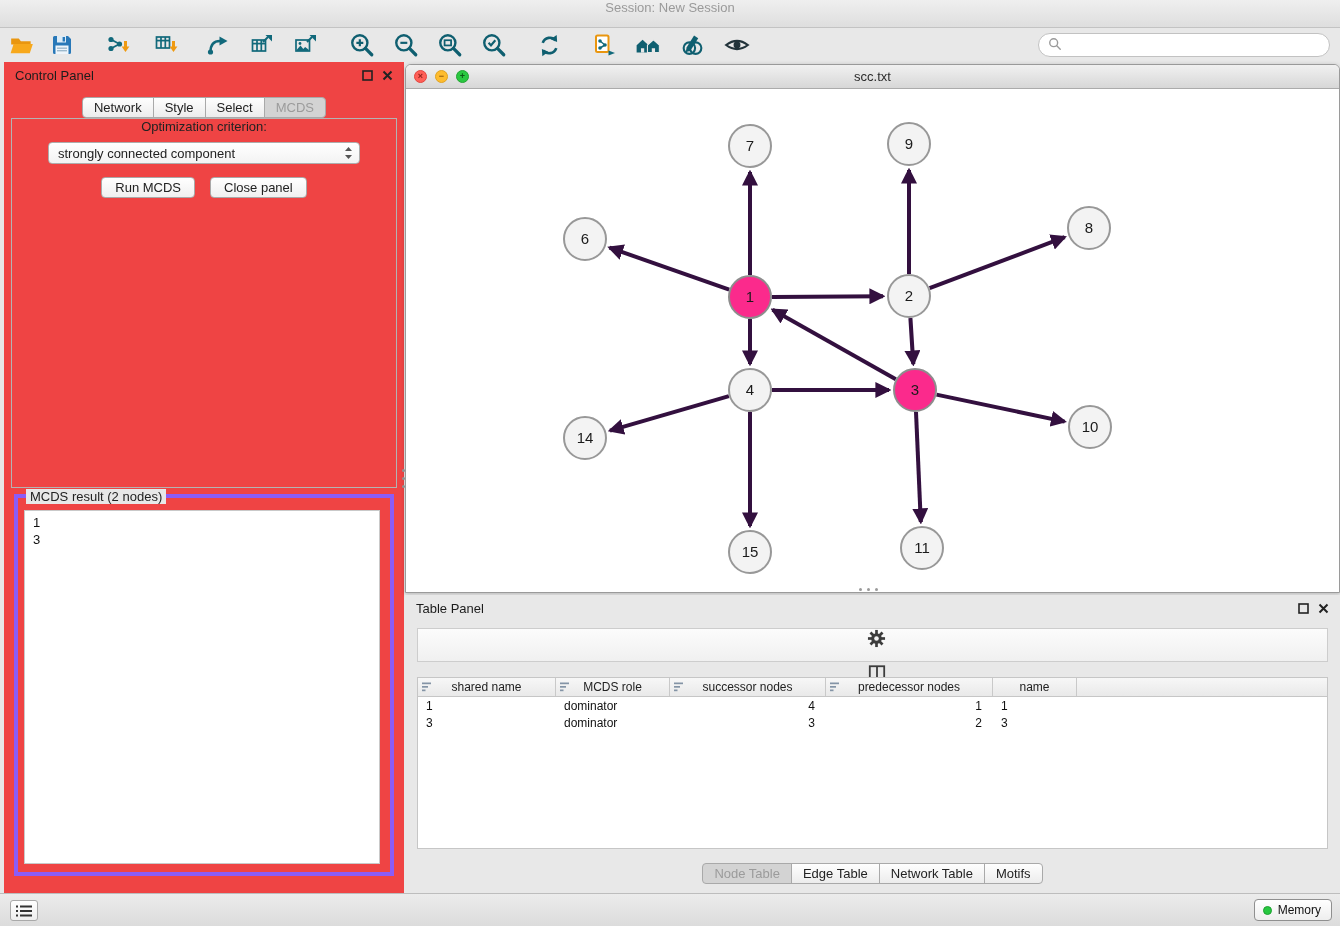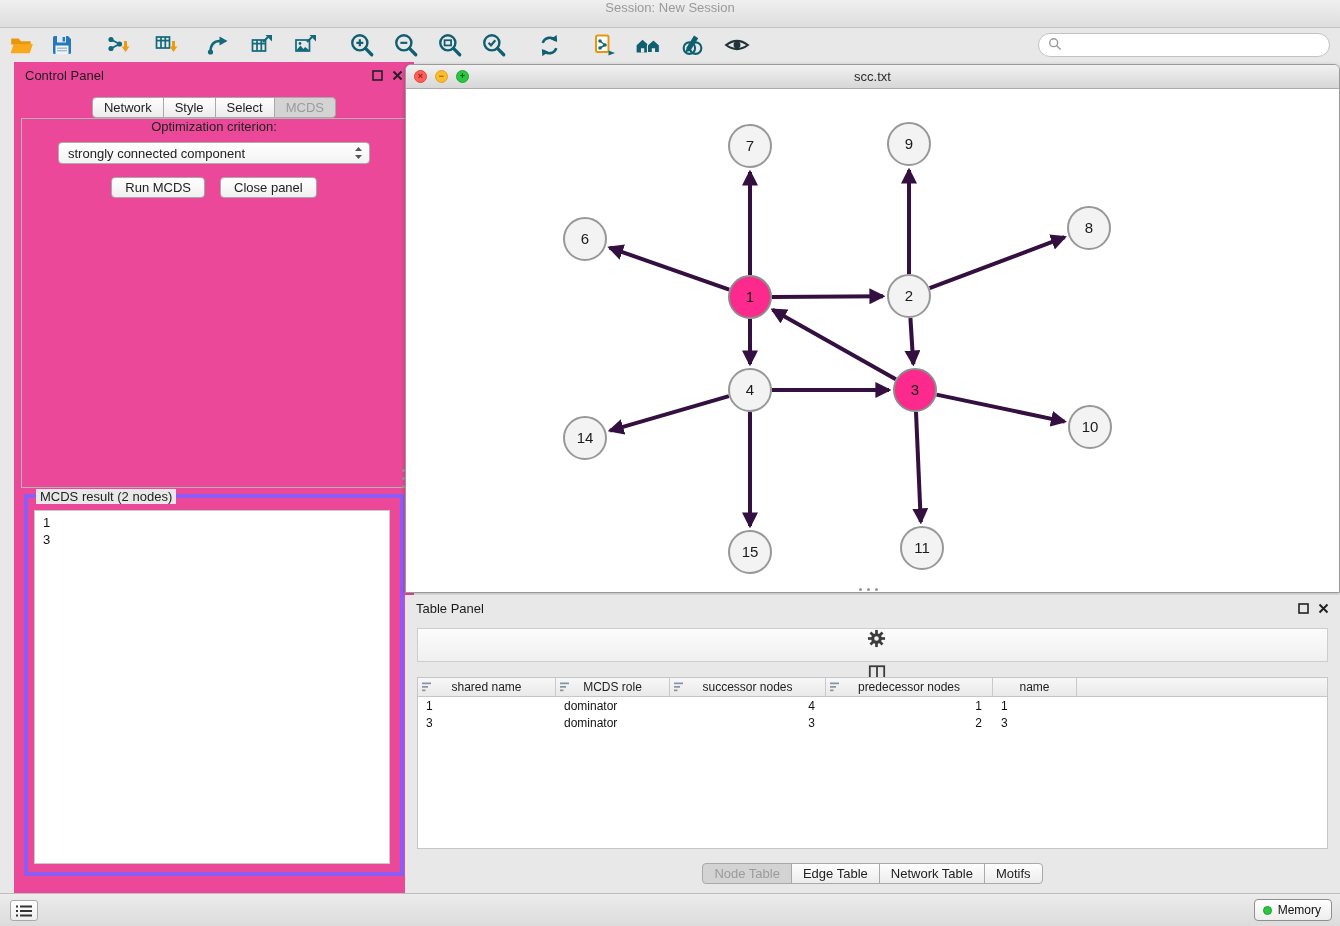--- a/index.html
+++ b/index.html
@@ -26,21 +26,21 @@
   .tab { border:1px solid #a9a9a9; background:linear-gradient(#fefefe,#ececec); padding:2px 11px;
     font-size:13px; margin-left:-1px; color:#222; white-space:nowrap;text-align:right; }
   .tab:first-child { border-radius:4px 0 0 4px; margin-left:0; }
   .tab:last-child  { border-radius:0 4px 4px 0; }
   .tab.active { background:#d3d3d3; color:#9b9b9b; }
 
   .btn { border:1px solid #a9a9a9; background:linear-gradient(#ffffff,#f0f0f0); border-radius:4px;
     font-size:13px; padding:2px 13px; height:21px; font-family:inherit; color:#222; }
 
   
-  .control-panel { position:absolute; left:14px; top:62px; width:400px; height:831px; background:#ec4899; }
+  .control-panel { position:absolute; left:4px; top:62px; width:400px; height:831px; background:#ef4444; }
   .cp-tabs { position:absolute; left:0; top:35px; width:100%; display:flex; justify-content:center; z-index:2; }
   .cp-body { position:absolute; left:7px; top:56px; width:386px; height:370px; border:1px solid #b3b3b3; }
   .opt-label { text-align:center; font-size:13px; }
   .select { width:312px; height:22px; margin:8px auto 0; border:1px solid #adadad; border-radius:4px;
     background:linear-gradient(#fff,#f3f3f3); display:flex; align-items:center; padding:0 6px 0 9px; font-size:13px; }
   .select .chev { margin-left:auto; display:flex; }
   .btn-row { display:flex; justify-content:center; gap:15px; margin-top:13px; }
 
   .result-group { position:absolute; left:10px; top:432px; width:380px; height:382px; border:4px solid #8b5cf6; }
   .result-legend { position:absolute; left:8px; top:-9px; background:#e8e8e8; padding:0 4px; font-size:13px; }

